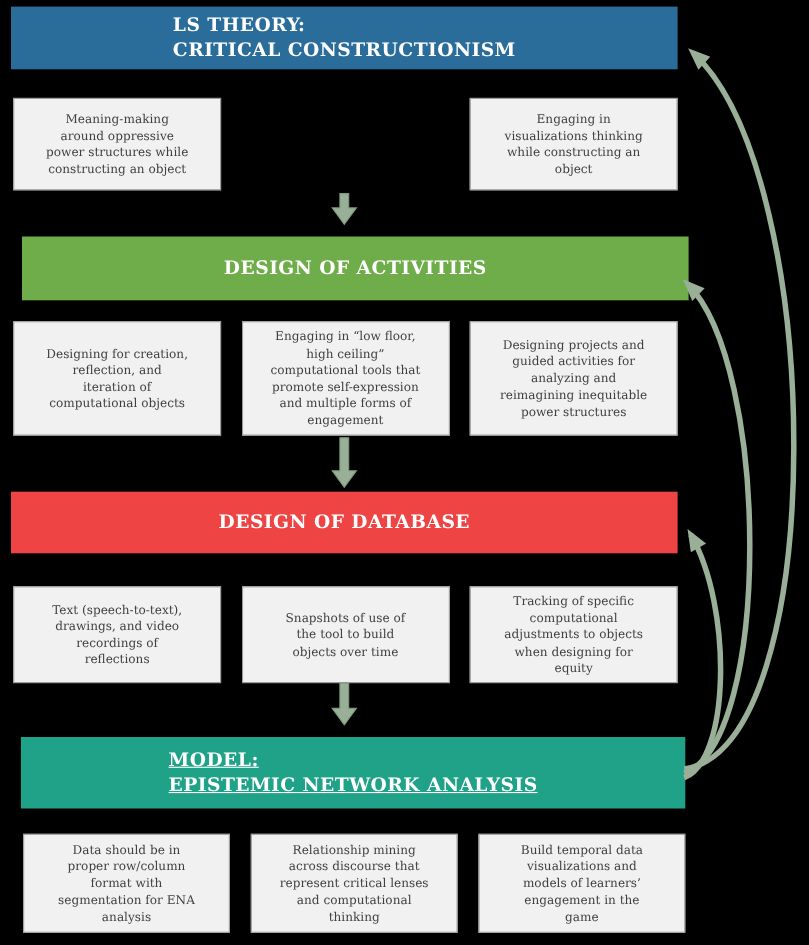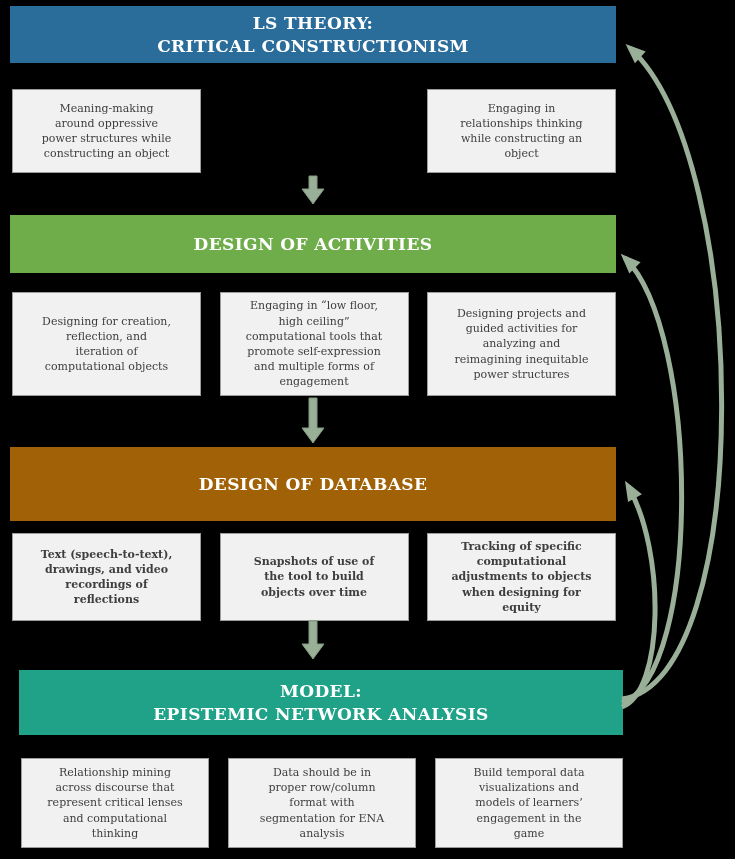--- a/index.html
+++ b/index.html
@@ -13,21 +13,21 @@
   .canvas{
     position:relative;
     width:735px;height:859px;
     background:#000;
     font-family:"DejaVu Serif", serif;
     overflow:hidden;
   }
   .bar{
     position:absolute;
     display:flex;align-items:center;justify-content:center;
-    text-align:center;
+    text-align:left;
     color:var(--header-text);
     font-weight:700;
     font-size:17px;
     letter-spacing:.4px;
     line-height:1.35;
     white-space:pre-line;
   }
   .row{
     position:absolute;
     display:flex;
@@ -70,73 +70,73 @@
 <div class="canvas">
 
   <div class="bar" style="left: 10px; top: 6px; width: 606px; height: 57px; background-color: rgb(43, 109, 154);">LS THEORY:
 CRITICAL CONSTRUCTIONISM</div>
   <div class="row" style="left:12px;top:75px;width:604px;height:98px;">
     <div class="box">Meaning-making
 around oppressive
 power structures while
 constructing an object</div>
     <div class="box">Engaging in
-relationships thinking
+visualizations thinking
 while constructing an
 object</div>
   </div>
 
-  <div class="bar" style="left: 10px; top: 215px; width: 606px; height: 58px; background-color: rgb(111, 172, 74);">DESIGN OF ACTIVITIES</div>
+  <div class="bar" style="left: 20px; top: 215px; width: 606px; height: 58px; background-color: rgb(111, 172, 74);">DESIGN OF ACTIVITIES</div>
   <div class="row" style="left:12px;top:278px;width:604px;height:118px;">
     <div class="box">Designing for creation,
 reflection, and
 iteration of
 computational objects</div>
     <div class="box">Engaging in “low floor,
 high ceiling”
 computational tools that
 promote self-expression
 and multiple forms of
 engagement</div>
     <div class="box">Designing projects and
 guided activities for
 analyzing and
 reimagining inequitable
 power structures</div>
   </div>
 
-  <div class="bar" style="left: 10px; top: 447px; width: 606px; height: 74px; background-color: #a16207;">DESIGN OF DATABASE</div>
-  <div class="row" style="left:12px;top:519px;width:604px;height:102px;font-weight:bold;">
+  <div class="bar" style="left: 10px; top: 447px; width: 606px; height: 56px; background-color: #ef4444;">DESIGN OF DATABASE</div>
+  <div class="row" style="left:12px;top:519px;width:604px;height:102px;">
     <div class="box">Text (speech-to-text),
 drawings, and video
 recordings of
 reflections</div>
     <div class="box">Snapshots of use of
 the tool to build
 objects over time</div>
     <div class="box">Tracking of specific
 computational
 adjustments to objects
 when designing for
 equity</div>
   </div>
 
-  <div class="bar" style="left: 19px; top: 670px; width: 604px; height: 65px; background-color: rgb(31, 162, 135);">MODEL:
+  <div class="bar" style="left: 19px; top: 670px; width: 604px; height: 65px; background-color: rgb(31, 162, 135); text-decoration: underline;">MODEL:
 EPISTEMIC NETWORK ANALYSIS</div>
   <div class="row row4" style="left:21px;top:744px;width:602px;height:104px;">
+    <div class="box">Data should be in
+proper row/column
+format with
+segmentation for ENA
+analysis</div>
     <div class="box">Relationship mining
 across discourse that
 represent critical lenses
 and computational
 thinking</div>
-    <div class="box">Data should be in
-proper row/column
-format with
-segmentation for ENA
-analysis</div>
     <div class="box">Build temporal data
 visualizations and
 models of learners’
 engagement in the
 game</div>
   </div>
 
   <svg class="arrow-layer" viewBox="0 0 735 859">
     <defs>
       <marker id="ah" markerUnits="userSpaceOnUse" markerWidth="24" markerHeight="22" refX="15" refY="10" orient="auto">

